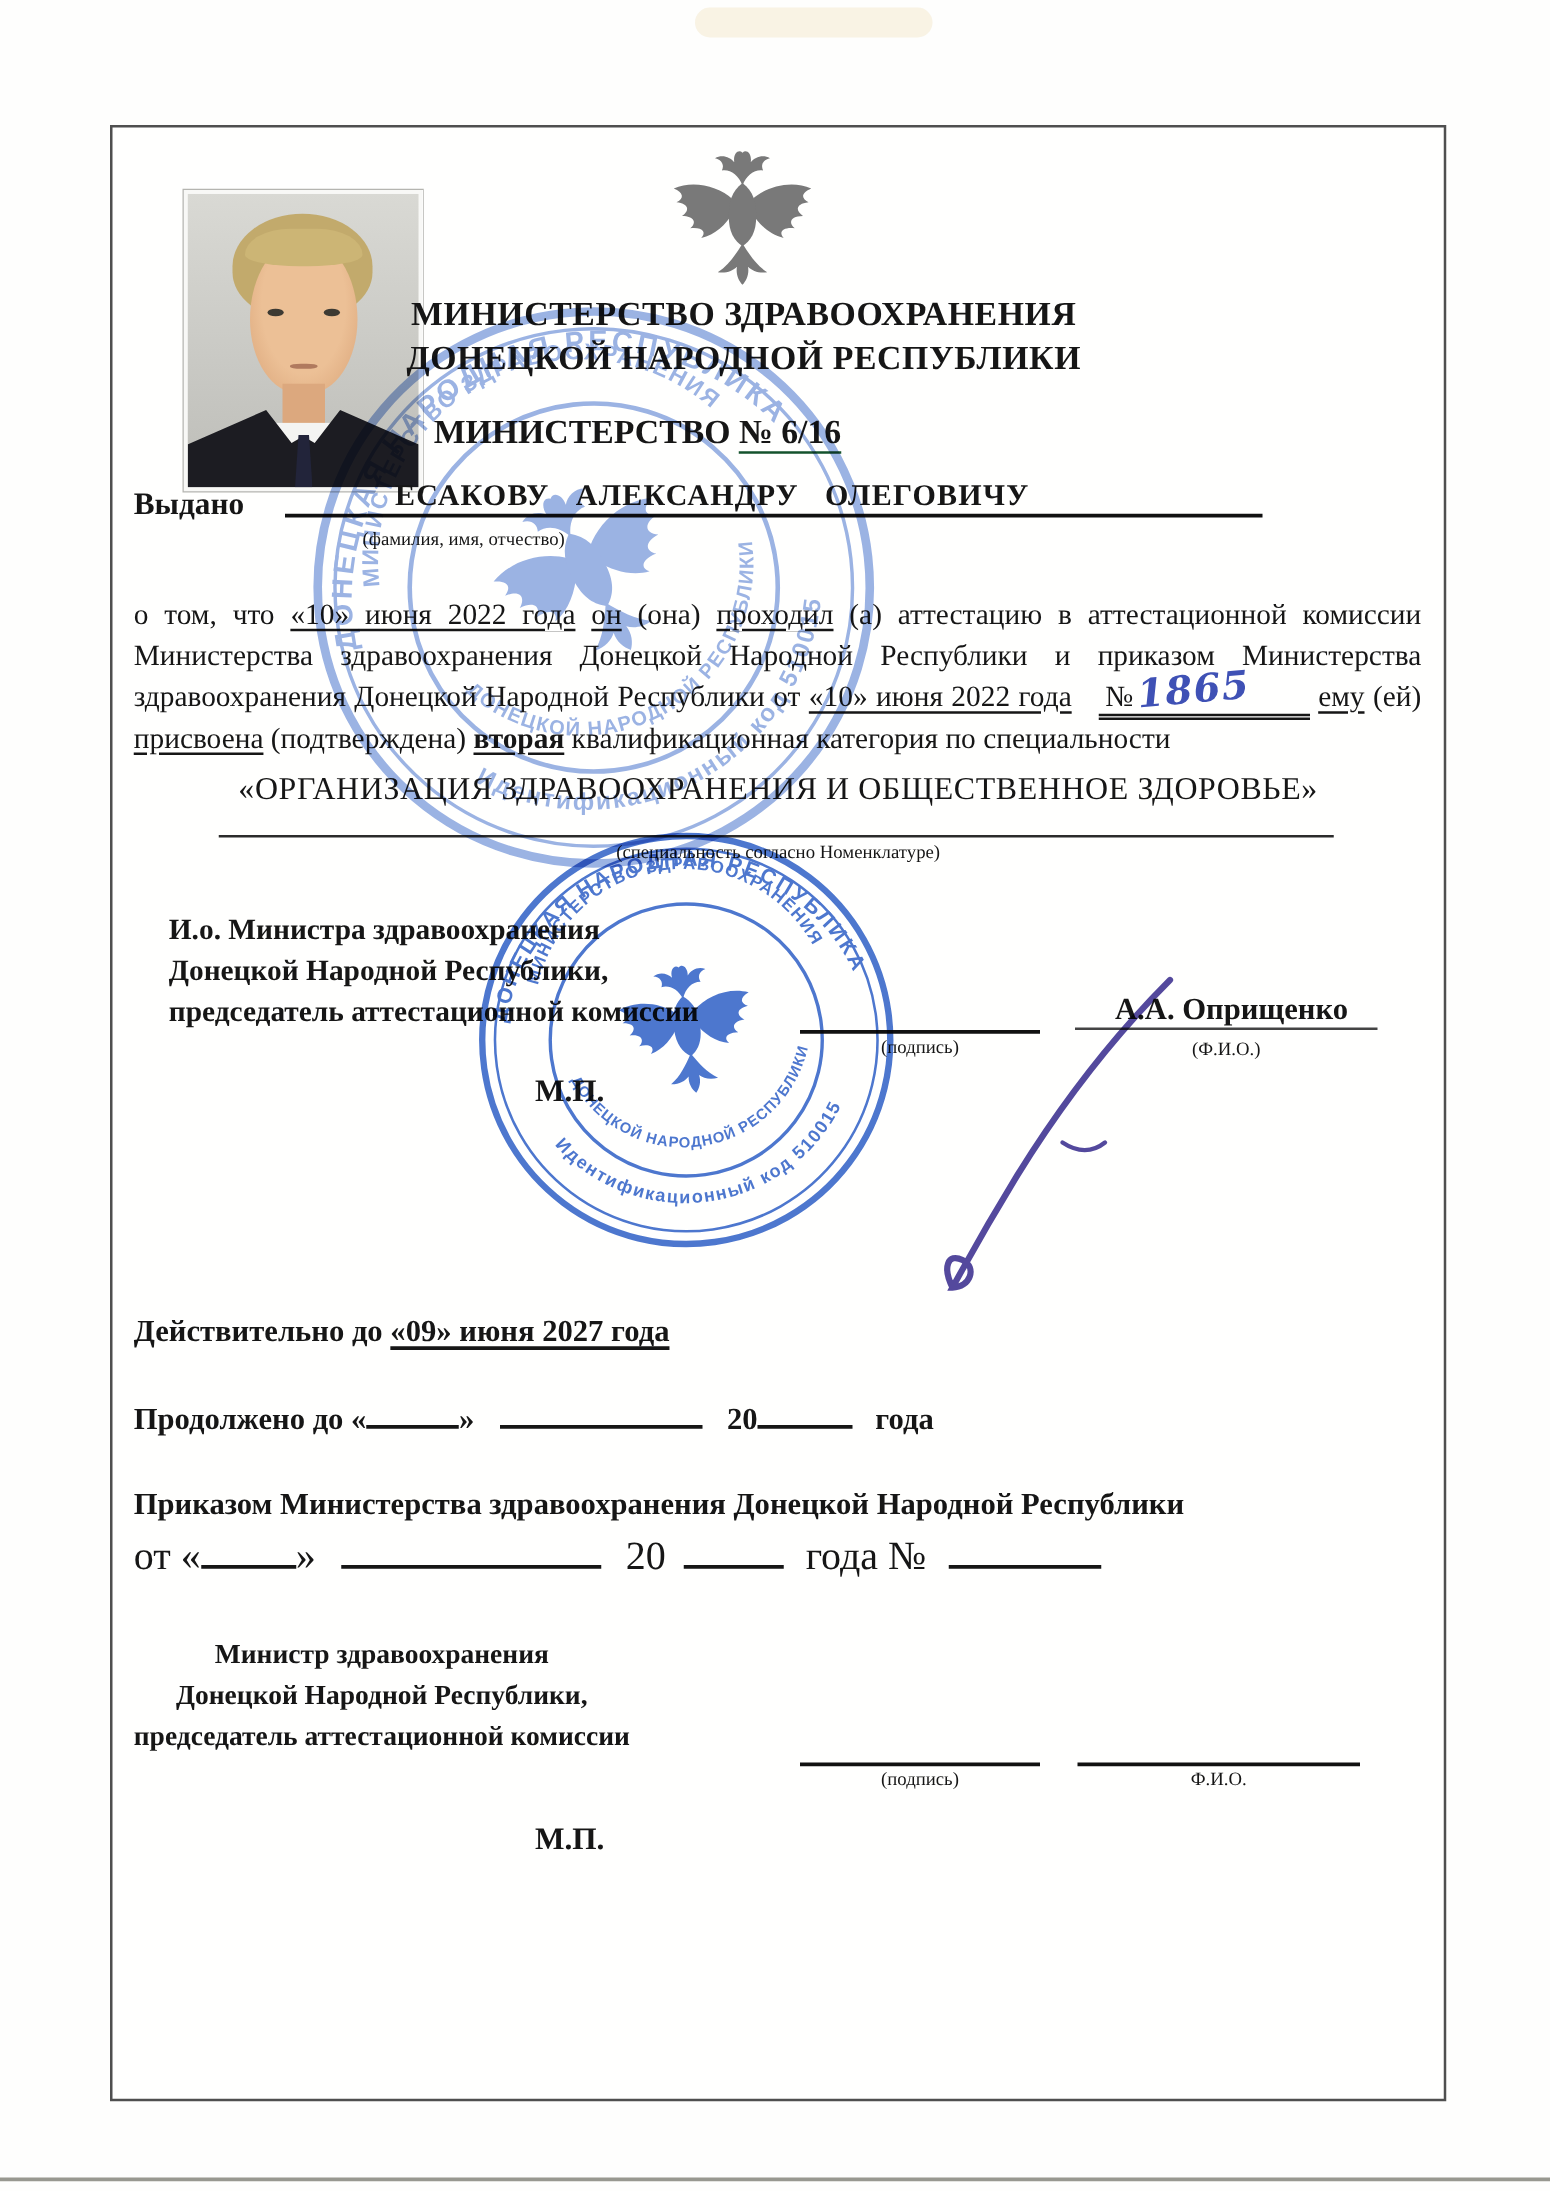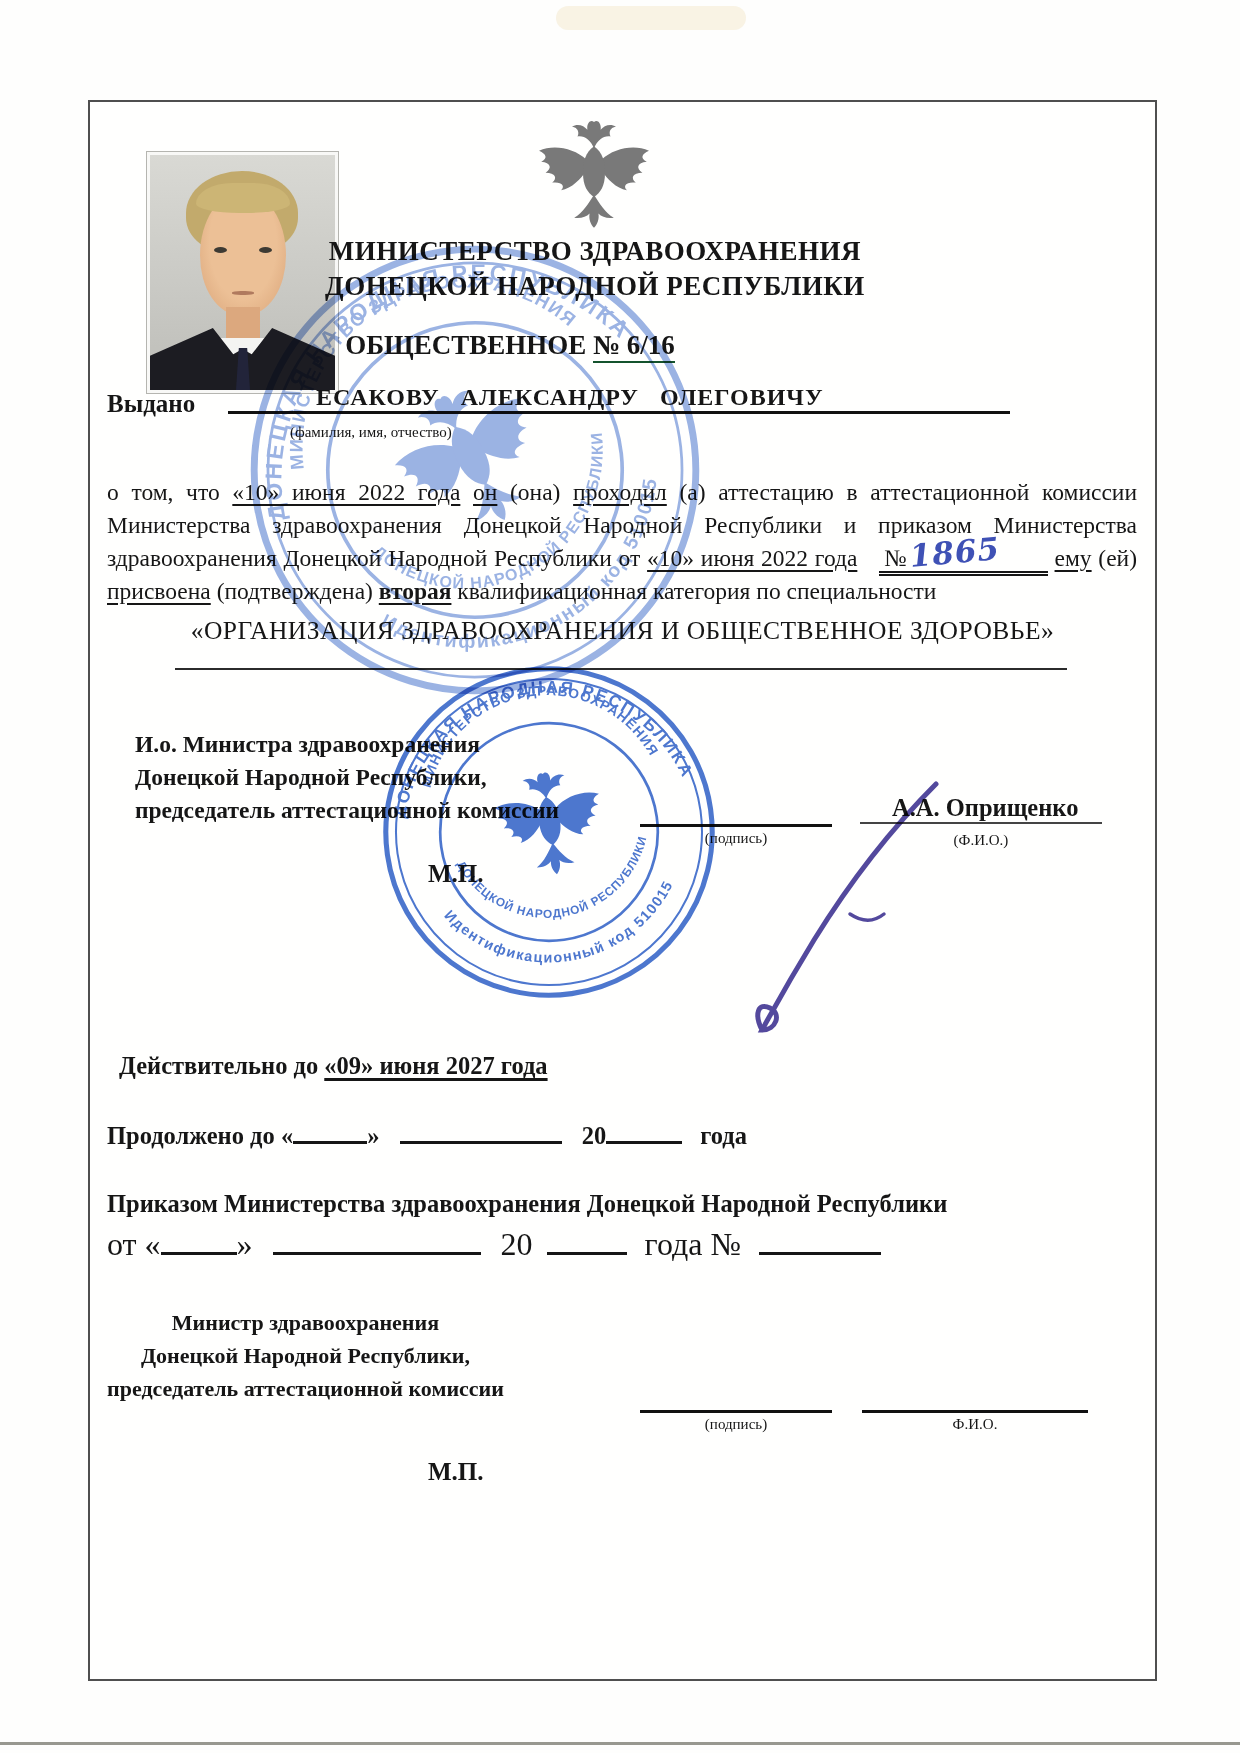--- a/index.html
+++ b/index.html
@@ -59,21 +59,21 @@
     font-size:25.5px;letter-spacing:.5px;z-index:2;}
   .spec-line{position:absolute;left:85px;top:566px;width:892px;border-top:2px solid #2b2b2b;z-index:2;}
   .spec-caption{position:absolute;left:0;right:0;top:572px;text-align:center;font-size:15px;z-index:2;}
   .sign-block{position:absolute;left:17px;top:626px;font-weight:bold;font-size:23.5px;line-height:33px;z-index:2;margin-left:28px;}
   .sig-line-1{position:absolute;left:550px;top:722px;width:192px;border-bottom:3px solid #111;z-index:2;}
   .sig-cap-1{position:absolute;left:546px;top:728px;width:200px;text-align:center;font-size:15px;z-index:2;}
   .fio-wrap{position:absolute;left:770px;top:692px;width:242px;border-bottom:2px solid #444;z-index:2;}
   .fio-wrap .nm{font-weight:bold;font-size:24.5px;margin-left:32px;}
   .fio-cap-1{position:absolute;left:770px;top:730px;width:242px;text-align:center;font-size:15px;z-index:2;}
   .mp1{position:absolute;left:338px;top:758px;font-weight:bold;font-size:25px;z-index:2;}
-  .valid-row{position:absolute;left:17px;top:950px;font-weight:bold;font-size:24.5px;z-index:2;margin-left:12px;}
+  .valid-row{position:absolute;left:17px;top:950px;font-weight:bold;font-size:24.5px;z-index:2;}
   .valid-row .u{text-decoration-thickness:3px;}
   .ext-row{position:absolute;left:17px;top:1020px;font-weight:bold;font-size:24.5px;z-index:2;}
   .bl{display:inline-block;border-bottom:3px solid #161616;height:3px;vertical-align:baseline;}
   .order-row1{position:absolute;left:17px;top:1088px;font-weight:bold;font-size:24.5px;z-index:2;}
   .order-row2{position:absolute;left:17px;top:1124px;font-weight:normal;font-size:32px;z-index:2;}
   .minister-block{position:absolute;left:17px;top:1204px;font-weight:bold;font-size:22px;line-height:33px;z-index:2;text-align:center;}
   .sig-line-2{position:absolute;left:550px;top:1308px;width:192px;border-bottom:3px solid #111;z-index:2;}
   .sig-cap-2{position:absolute;left:546px;top:1314px;width:200px;text-align:center;font-size:15px;z-index:2;}
   .fio-line-2{position:absolute;left:772px;top:1308px;width:226px;border-bottom:3px solid #111;z-index:2;}
   .fio-cap-2{position:absolute;left:772px;top:1314px;width:226px;text-align:center;font-size:15px;z-index:2;}
@@ -141,34 +141,35 @@
   <svg class="stamp stamp-upper" viewBox="0 0 200 200">
     <use href="#seal"></use>
   </svg>
 
   <div class="ministry">
     <div>МИНИСТЕРСТВО ЗДРАВООХРАНЕНИЯ</div>
     <div>ДОНЕЦКОЙ НАРОДНОЙ РЕСПУБЛИКИ</div>
   </div>
 
   <div class="doc-title">
-    <span>ОБЩЕСТВЕННОЕ</span>
+    <span>МИНИСТЕРСТВО</span>
     <span class="num">№ 6/16</span>
   </div>
 
   <div class="issued-label">Выдано</div>
   <div class="name-wrap">
     <span class="nm">ЕСАКОВУ АЛЕКСАНДРУ ОЛЕГОВИЧУ</span>
   </div>
   <div class="issued-caption">(фамилия, имя, отчество)</div>
 
   <p class="para"><span>о том, что </span><span class="u">«10» июня 2022 года</span> <span class="u">он</span><span> (она) </span><span class="u">проходил</span><span> (а) аттестацию в аттестационной комиссии Министерства здравоохранения Донецкой Народной Республики и приказом Министерства здравоохранения Донецкой Народной Республики от </span><span class="u">«10» июня 2022 года</span><span class="gap"></span><span class="no-blank"><span>№</span><span class="hand">1865</span><span class="bl-tail"></span></span> <span class="u">ему</span><span> (ей) </span><span class="u">присвоена</span><span> (подтверждена) </span><span class="u b">вторая</span><span> квалификационная категория по специальности</span></p>
 
   <div class="spec-title">«ОРГАНИЗАЦИЯ ЗДРАВООХРАНЕНИЯ И ОБЩЕСТВЕННОЕ ЗДОРОВЬЕ»</div>
   <div class="spec-line"></div>
+  <div class="spec-caption">(специальность согласно Номенклатуре)</div>
 
   <div class="sign-block">
     <div>И.о. Министра здравоохранения</div>
     <div>Донецкой Народной Республики,</div>
     <div>председатель аттестационной комиссии</div>
   </div>
   <div class="sig-line-1"></div>
   <div class="sig-cap-1">(подпись)</div>
   <div class="fio-wrap">
     <span class="nm">А.А. Оприщенко</span>

